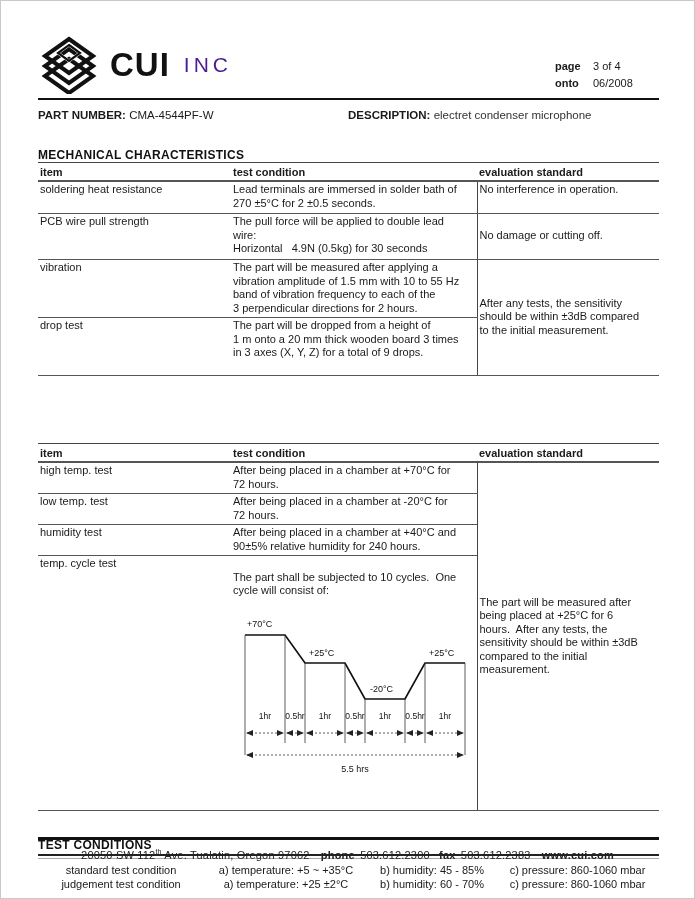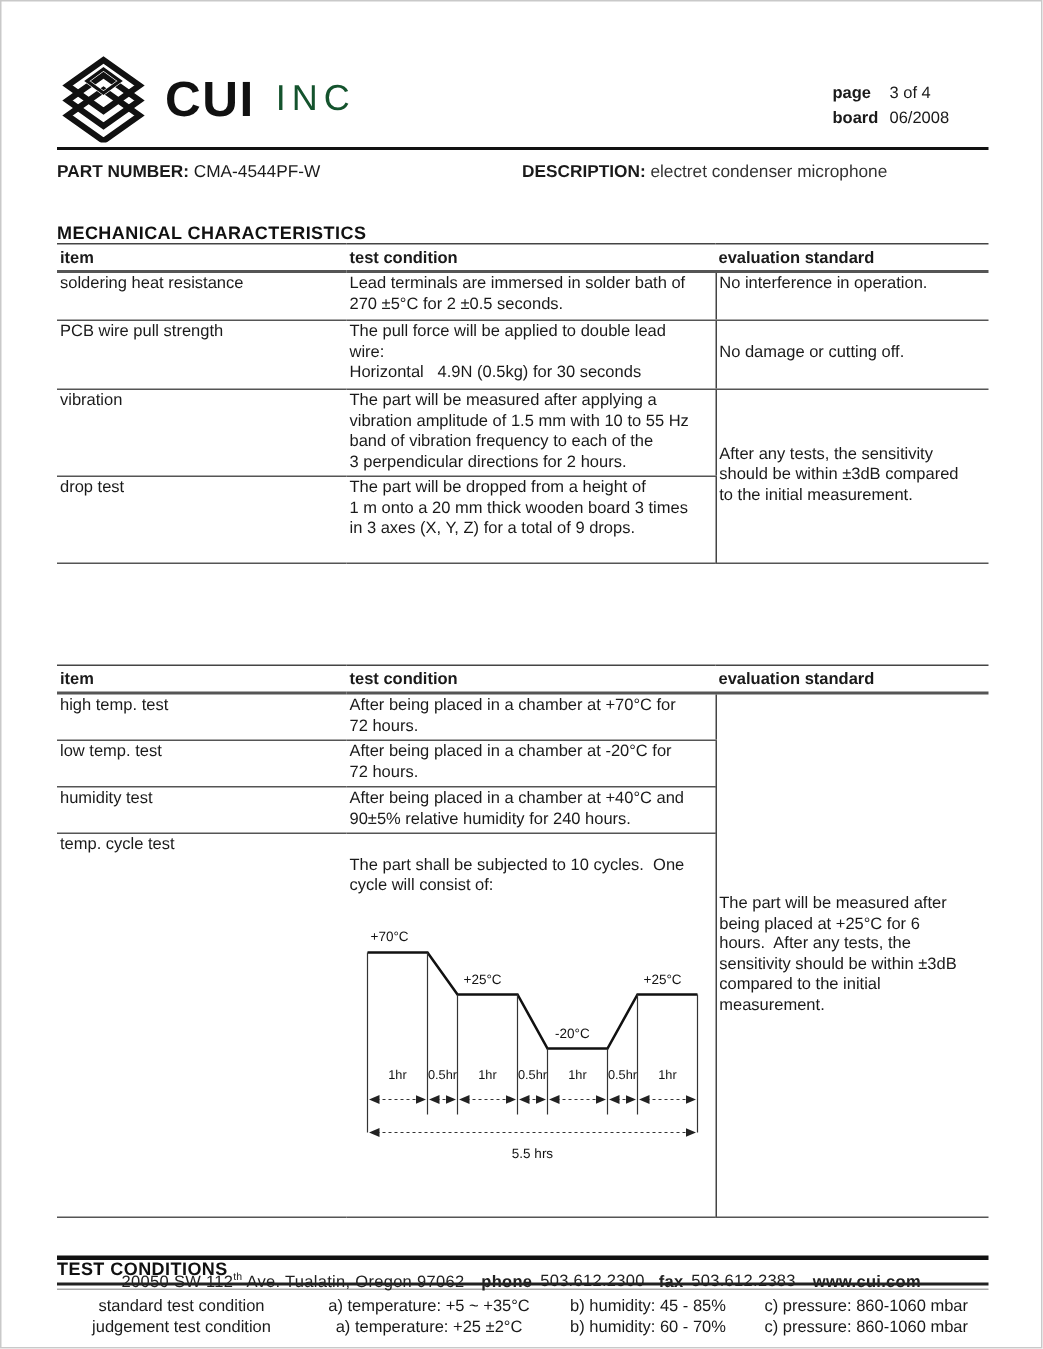--- a/index.html
+++ b/index.html
@@ -5,24 +5,24 @@
   html,body { margin:0; padding:0; background:#e8e8e8; }
   .page {
     position:relative; width:695px; height:899px; margin:0 auto;
     background:#ffffff; border:1px solid #c9c9c9; box-sizing:border-box;
     font-family:"Liberation Sans", sans-serif; color:#1a1a1a;
     overflow:hidden;
   }
   .content { margin:0 37px; width:621px; }
 
   
-  .hdr { display:flex; justify-content:space-between; align-items:center; padding-top:36px; height:57px; }
+  .hdr { display:flex; justify-content:space-between; align-items:flex-end; padding-top:36px; height:57px; }
   .logo { display:flex; align-items:center; gap:10px; }
   .logo-cui { font-size:33px; font-weight:800; letter-spacing:1px; color:#111; }
-  .logo-inc { font-size:24px; font-weight:400; letter-spacing:4px; color:#14532d; margin-left:4px; }
+  .logo-inc { font-size:21px; font-weight:400; letter-spacing:4px; color:#4c1d95; margin-left:4px; }
   .pagedate { padding-top:14px; font-size:11px; width:104px; }
   .pagedate .row { display:flex; margin-bottom:5px; }
   .pagedate .lbl { font-weight:bold; width:38px; }
   .rule-hdr { border:none; border-top:2px solid #111; margin:4px 0 0 0; }
 
   .part-row { display:flex; margin-top:9px; font-size:11.5px; }
   .part-left { width:310px; }
   .b { font-weight:bold; }
   .desc-val { color:#333; }
 
@@ -82,21 +82,21 @@
         </svg>
         <span class="logo-cui">CUI</span>
         <span class="logo-inc">INC</span>
       </div>
       <div class="pagedate">
         <div class="row">
           <span class="lbl">page</span>
           <span>3 of 4</span>
         </div>
         <div class="row">
-          <span class="lbl">board</span>
+          <span class="lbl">onto</span>
           <span>06/2008</span>
         </div>
       </div>
     </div>
     <hr class="rule-hdr">
 
     <div class="part-row">
       <div class="part-left">
         <span class="b">PART NUMBER:</span>
         <span>CMA-4544PF-W</span>

